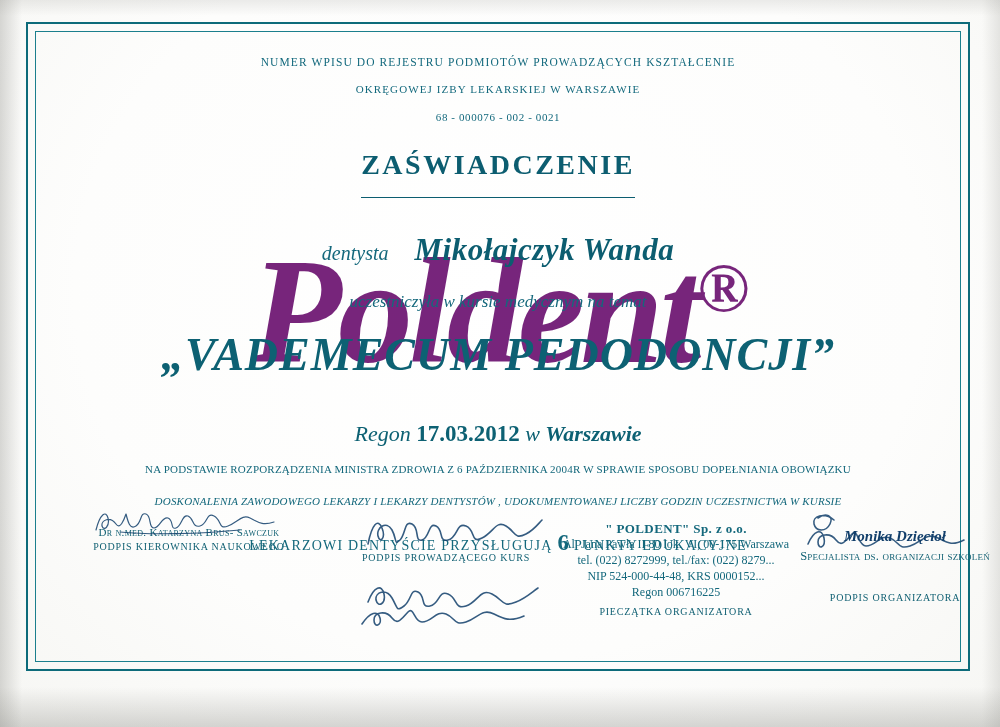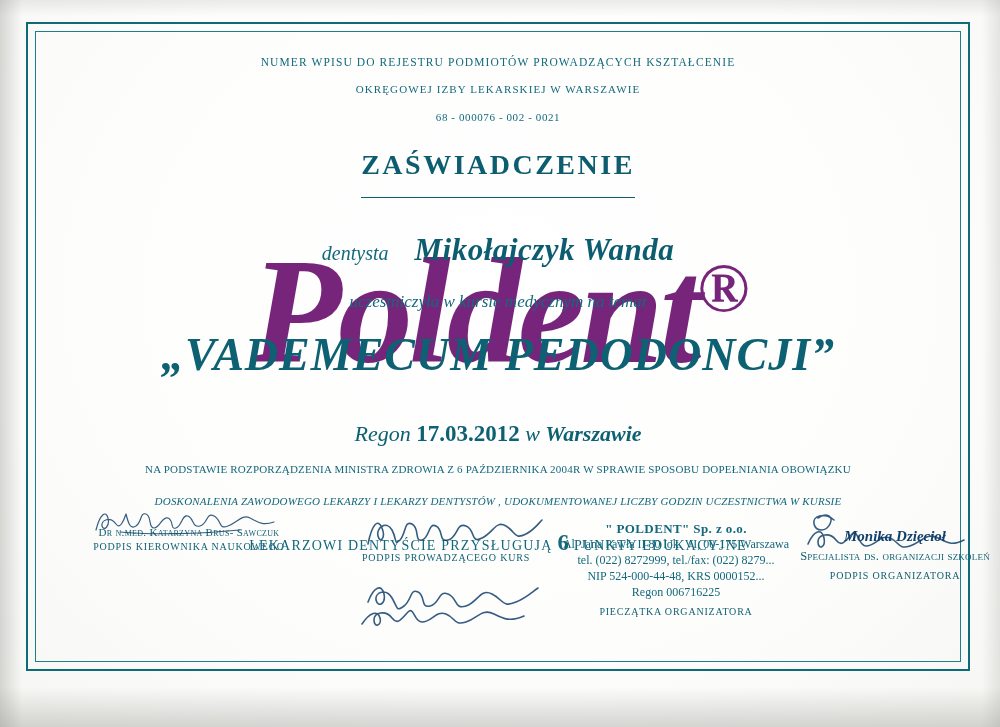--- a/index.html
+++ b/index.html
@@ -374,21 +374,21 @@
 
     <div class="sign-col col-d">
       <div class="sign-name-hand">Monika Dzięcioł</div>
       <div class="ink" style="left:10px; top:-18px; width:170px; height:46px;">
         <svg width="170" height="46" viewBox="0 0 170 46">
           <path d="M18,8 C26,2 34,6 30,14 C26,22 16,22 14,14 C12,6 24,2 34,10"></path>
           <path d="M8,34 C14,20 22,18 24,28 C26,38 18,40 18,32 C18,24 30,22 36,30 C42,38 46,30 52,24 C58,18 58,36 66,36 C76,36 80,24 90,28 C100,32 98,40 110,36 C122,32 126,22 138,28 C148,33 152,36 164,30"></path>
         </svg>
       </div>
       <div class="specialist-line" style="margin-top:4px;">Specjalista ds. organizacji szkoleń</div>
-      <div class="caption" style="margin-top:6px;">PODPIS ORGANIZATORA</div>
+      <div class="caption" style="margin-top:28px;">PODPIS ORGANIZATORA</div>
     </div>
 
   </div>
 
   <div class="scan-shadow-left"></div>
   <div class="scan-shadow-right"></div>
   <div class="scan-shadow-top"></div>
   <div class="scan-shadow-bottom"></div>
 
 </div>

